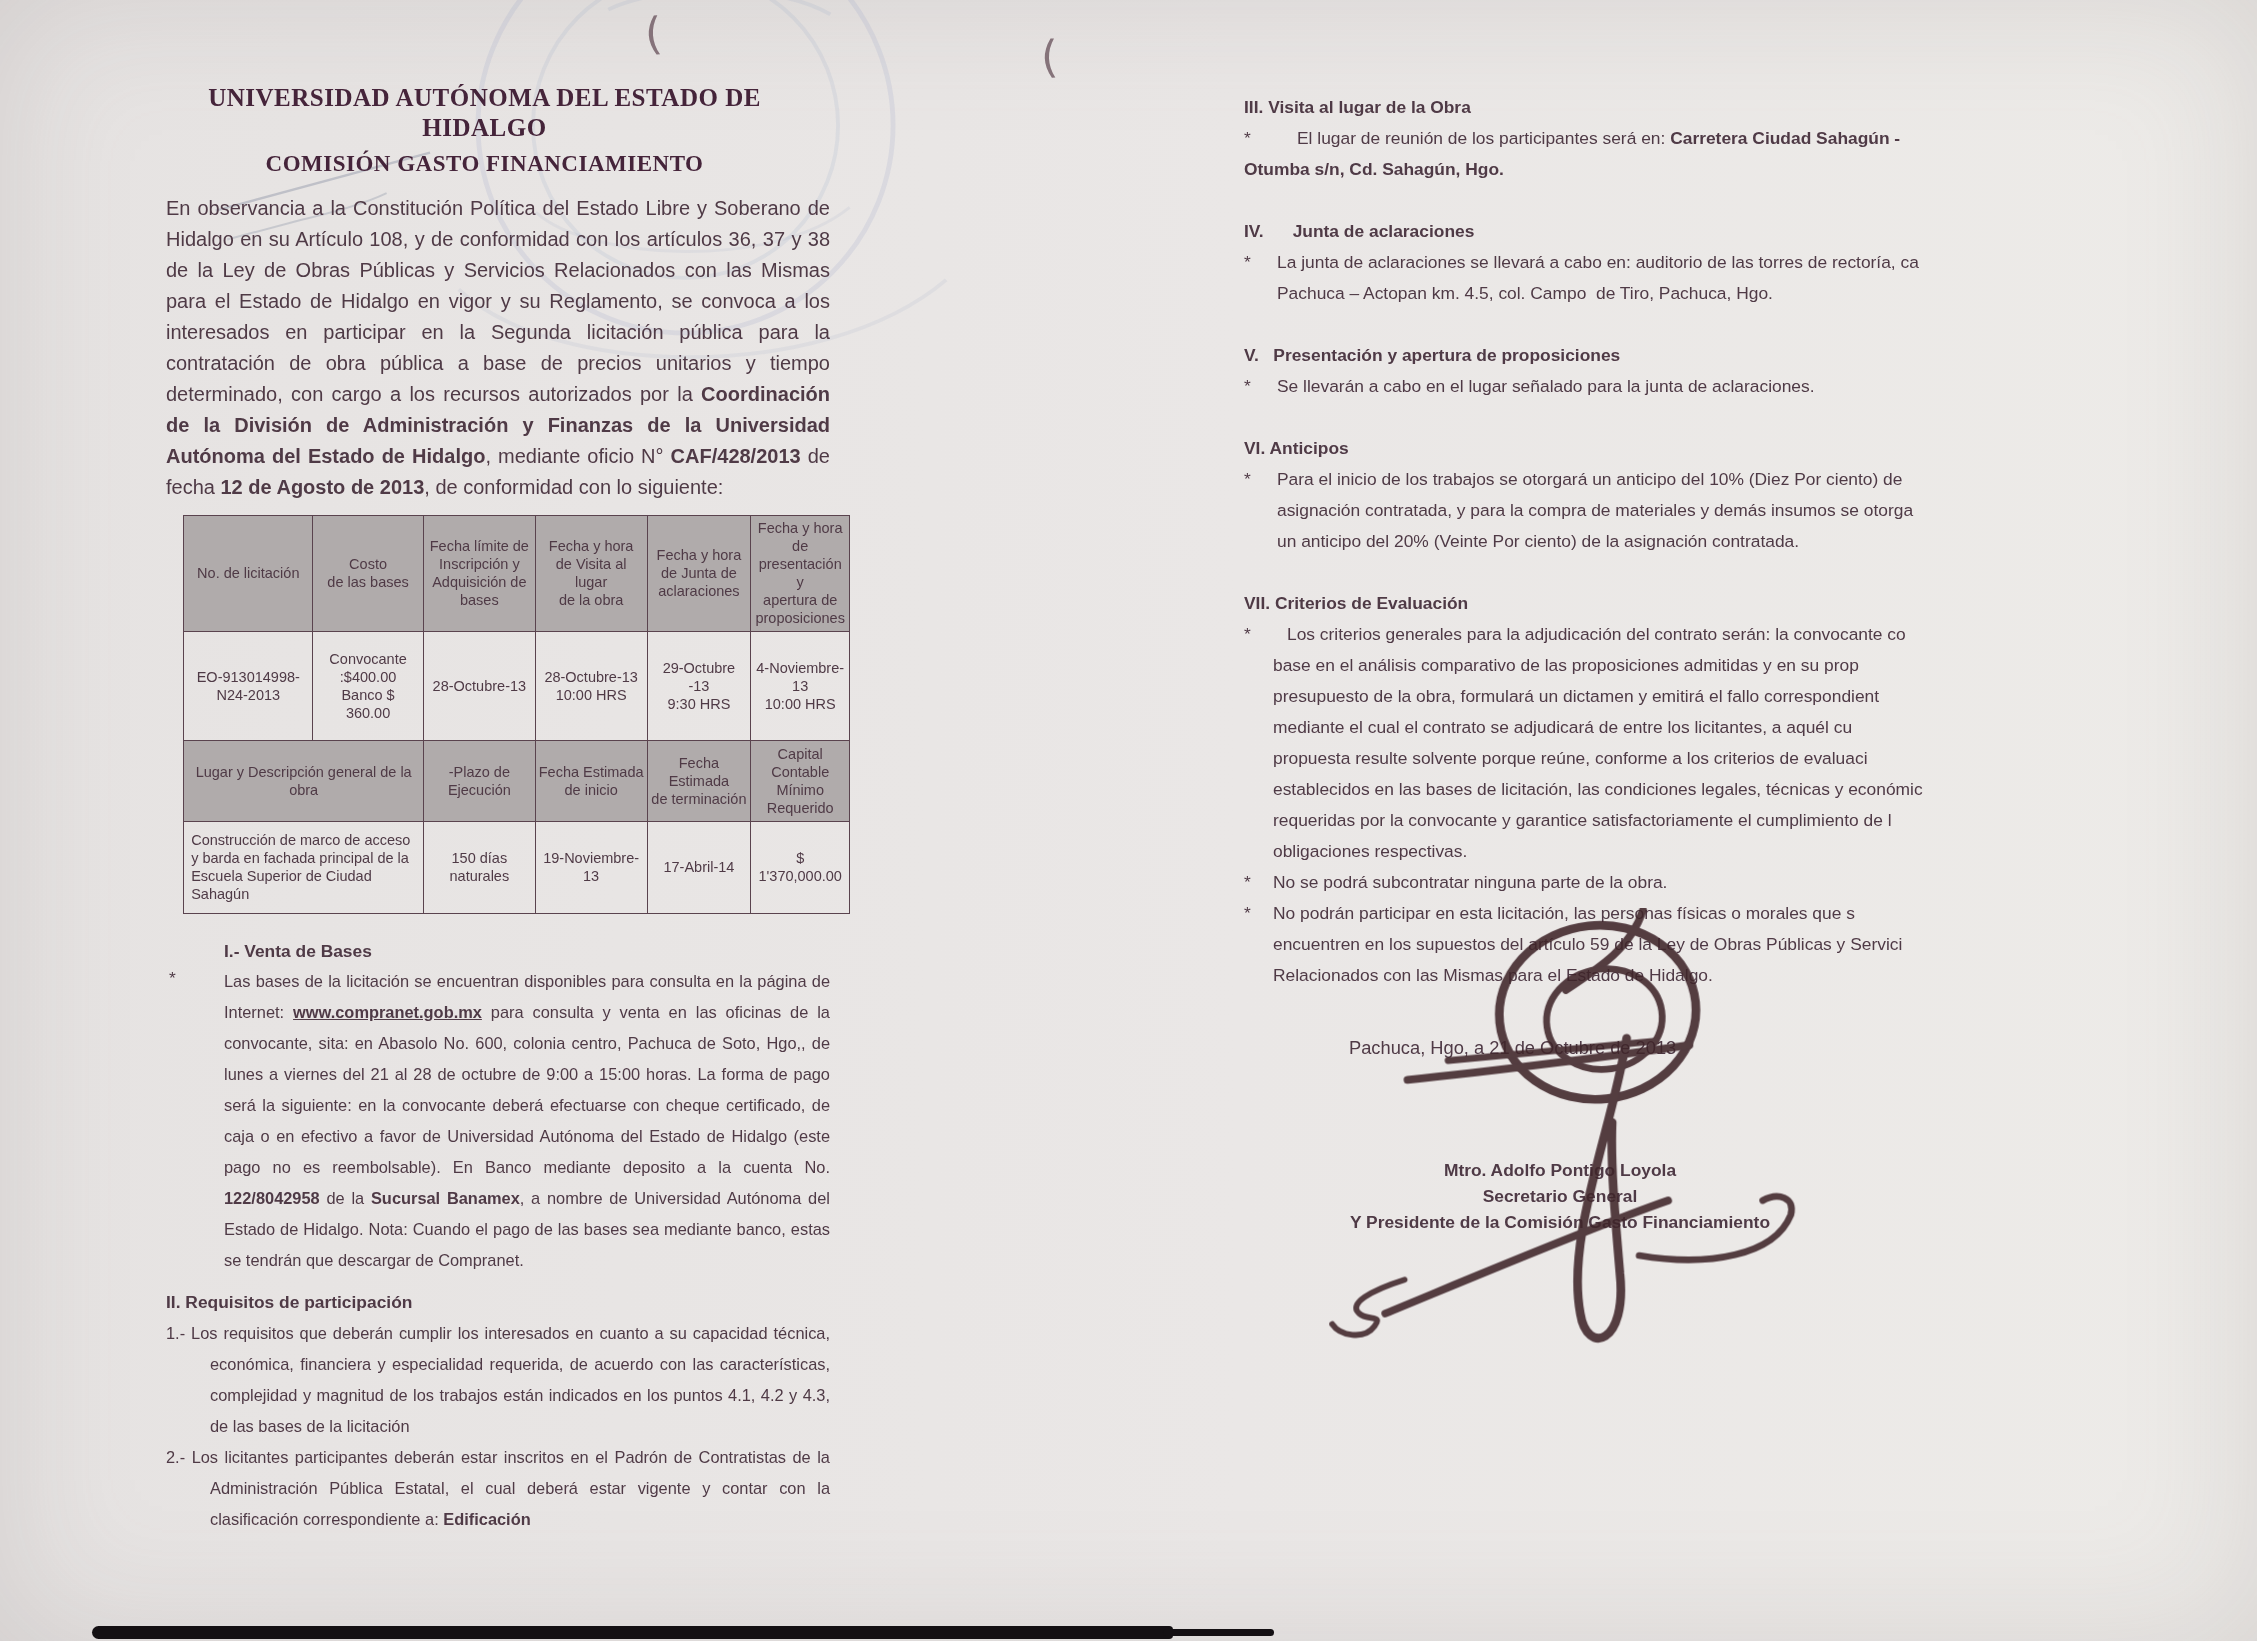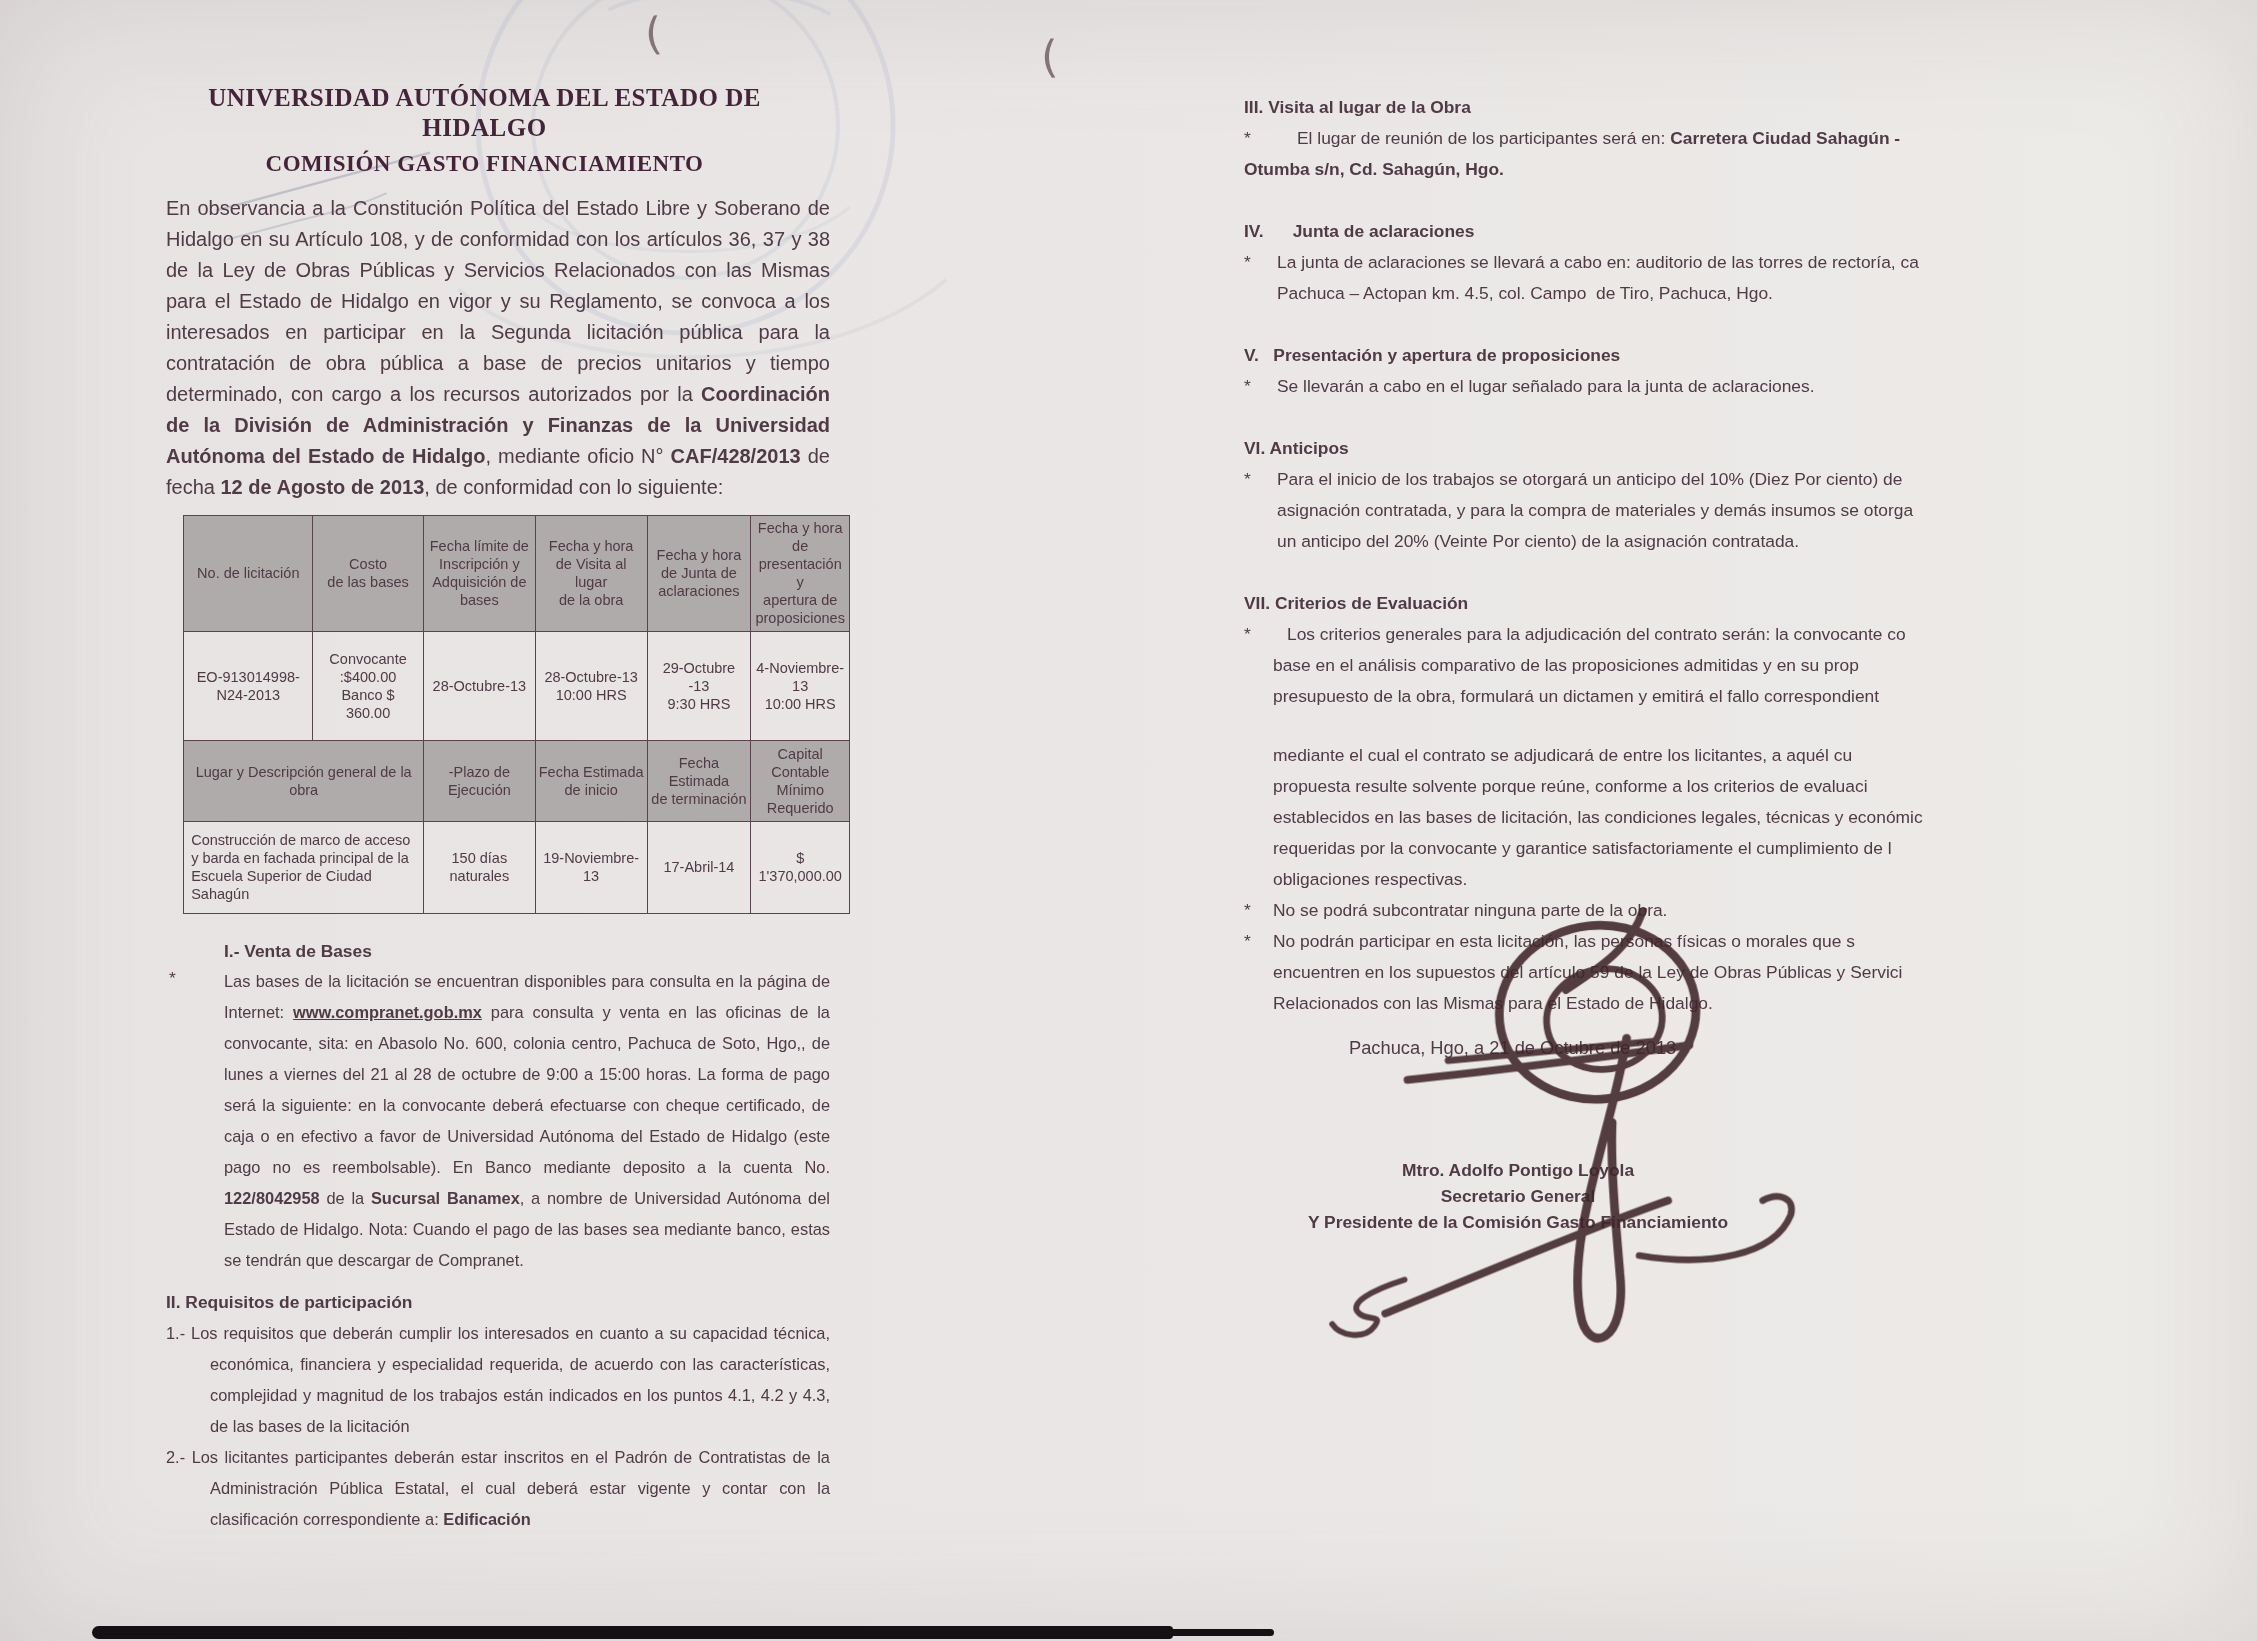--- a/index.html
+++ b/index.html
@@ -46,21 +46,21 @@
   
   .col-right{position:absolute;left:1244px;top:92px;width:1062px;z-index:2;font-size:17.4px;}
   .rsec-h{font-weight:bold;line-height:31px;white-space:pre;}
   .rsec{margin-top:0;}
   .rsec + .rsec{margin-top:31px;}
   .rline{position:relative;line-height:31px;white-space:pre;}
   .rline .star{position:absolute;left:0;top:0;}
   .rline .txt{display:inline-block;}
 
   .date-line{position:absolute;left:1349px;top:1037px;font-size:18.3px;z-index:2;}
-  .sig-block{position:absolute;left:1272px;top:1157px;width:492px;text-align:center;z-index:2;}
+  .sig-block{position:absolute;left:1314px;top:1157px;width:492px;text-align:center;z-index:2;}
   .sig-block div{font-weight:bold;font-size:17.4px;line-height:26px;}
 
   
   .stamp{position:absolute;left:367px;top:-29px;z-index:1;}
   .pencil{position:absolute;left:208px;top:135px;z-index:1;}
   .paren{position:absolute;font-family:"DejaVu Sans",sans-serif;color:#756069;opacity:.85;
     font-size:44px;z-index:2;font-weight:normal;}
   .paren.p1{left:645px;top:7.7px;transform:rotate(-4deg);}
   .paren.p2{left:1041px;top:31px;transform:rotate(-2deg);}
   .signature{position:absolute;left:1303px;top:908px;z-index:3;}
@@ -201,21 +201,21 @@
           <div class="rline"><span class="txt" style="margin-left: 33px;"><span>asignación contratada, y para la compra de materiales y demás insumos se otorga</span></span></div>
           <div class="rline"><span class="txt" style="margin-left: 33px;"><span>un anticipo del 20% (Veinte Por ciento) de la asignación contratada.</span></span></div>
         </div>
     </div>
     <div class="rsec">
       <div class="rsec-h">VII. Criterios de Evaluación</div>
       <div>
           <div class="rline"><span class="star">*</span><span class="txt" style="margin-left: 43px;"><span>Los criterios generales para la adjudicación del contrato serán: la convocante co</span></span></div>
           <div class="rline"><span class="txt" style="margin-left: 29px;"><span>base en el análisis comparativo de las proposiciones admitidas y en su prop</span></span></div>
           <div class="rline"><span class="txt" style="margin-left: 29px;"><span>presupuesto de la obra, formulará un dictamen y emitirá el fallo correspondient</span></span></div>
-          <div class="rline"><span class="txt" style="margin-left: 29px; margin-top: 28px;"><span>mediante el cual el contrato se adjudicará de entre los licitantes, a aquél cu</span></span></div>
+          <div class="rline"><span class="txt" style="margin-left: 29px;"><span>mediante el cual el contrato se adjudicará de entre los licitantes, a aquél cu</span></span></div>
           <div class="rline"><span class="txt" style="margin-left: 29px; text-align: center;"><span>propuesta resulte solvente porque reúne, conforme a los criterios de evaluaci</span></span></div>
           <div class="rline"><span class="txt" style="margin-left: 29px;"><span>establecidos en las bases de licitación, las condiciones legales, técnicas y económic</span></span></div>
           <div class="rline"><span class="txt" style="margin-left: 29px;"><span>requeridas por la convocante y garantice satisfactoriamente el cumplimiento de l</span></span></div>
           <div class="rline"><span class="txt" style="margin-left: 29px;"><span>obligaciones respectivas.</span></span></div>
           <div class="rline"><span class="star">*</span><span class="txt" style="margin-left: 29px;"><span>No se podrá subcontratar ninguna parte de la obra.</span></span></div>
           <div class="rline"><span class="star">*</span><span class="txt" style="margin-left: 29px;"><span>No podrán participar en esta licitación, las personas físicas o morales que s</span></span></div>
           <div class="rline"><span class="txt" style="margin-left: 29px;"><span>encuentren en los supuestos del artículo 59 de la Ley de Obras Públicas y Servici</span></span></div>
           <div class="rline"><span class="txt" style="margin-left: 29px;"><span>Relacionados con las Mismas para el Estado de Hidalgo.</span></span></div>
         </div>
     </div>

